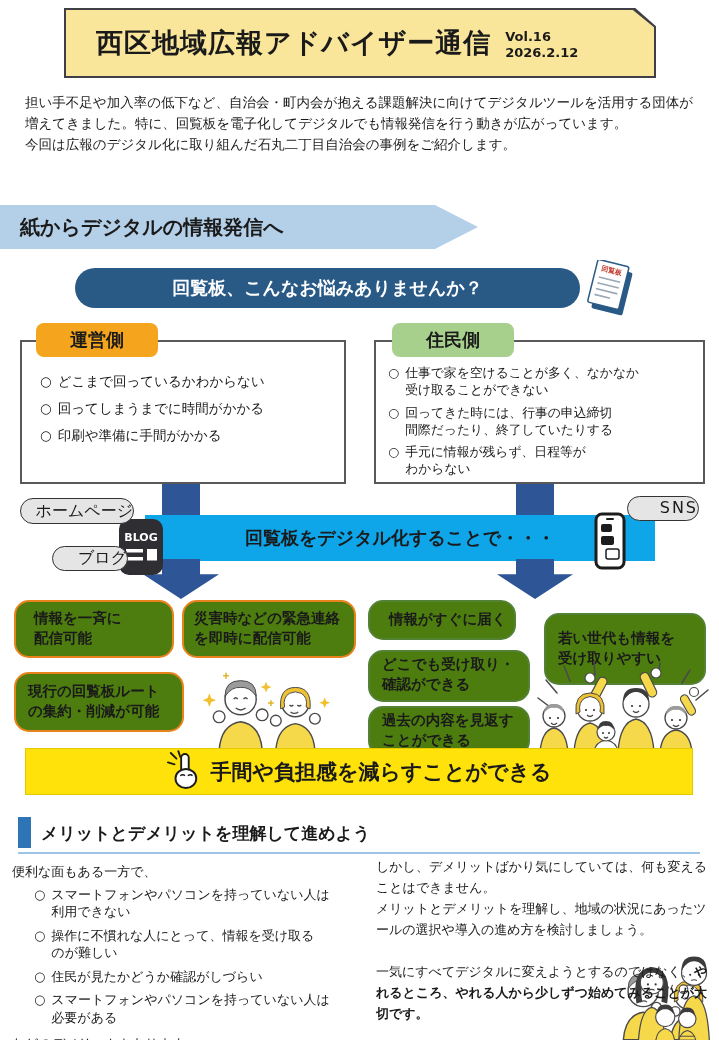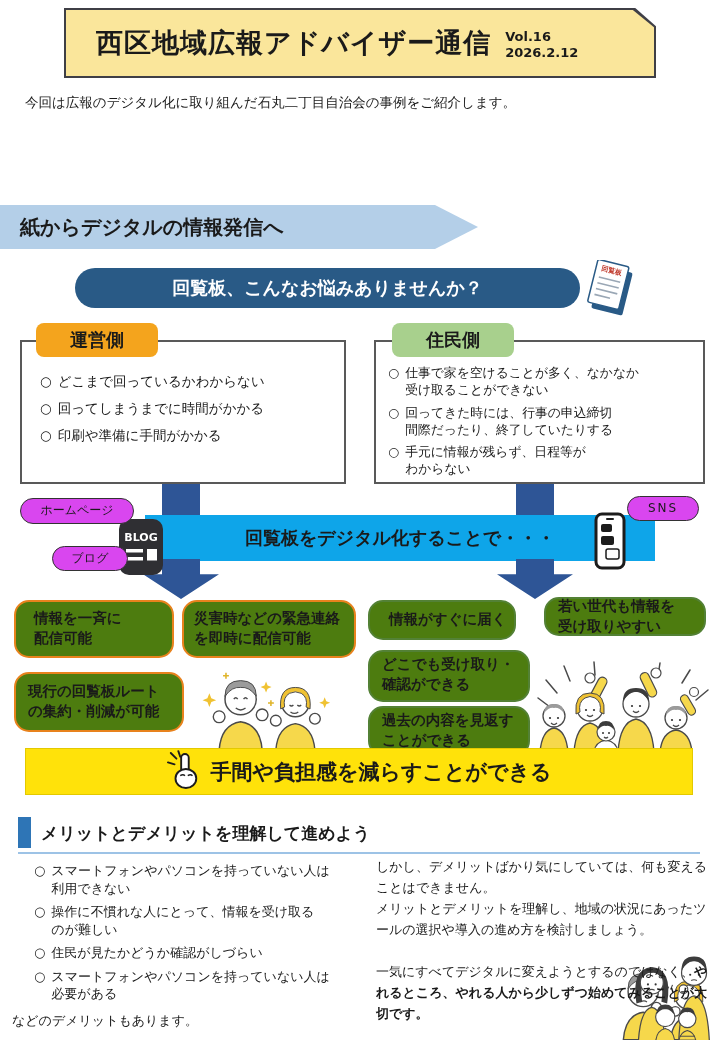--- a/index.html
+++ b/index.html
@@ -51,38 +51,38 @@
   
   .stem { position:absolute; width:38px; height:33px; background:#2e5596; }
   .stem-left { left:162px; top:484px; }
   .stem-right { left:516px; top:484px; }
   .band { position:absolute; left:145px; top:515px; width:510px; height:46px; background:#0ea5e9;
     font-size:18px; font-weight:bold; text-align:center; line-height:46px; }
   .big-arrow { position:absolute; top:559px; width:76px; height:40px; background:#2e5596;
     clip-path:polygon(25% 0, 75% 0, 75% 38%, 100% 38%, 50% 100%, 0 38%, 25% 38%); }
   .arrow-left { left:143px; }
   .arrow-right { left:497px; }
-  .bubble { position:absolute; background:#d946ef; border:1.5px solid #333; border-radius:14px;
-    font-size:12px; text-align:center; z-index:4; }
+  .bubble { position:absolute; background:#e5e5e5; border:1.5px solid #333; border-radius:14px;
+    font-size:16px; text-align:right; z-index:4; }
   .bubble-homepage { left:20px; top:498px; width:114px; height:26px; line-height:23px; }
   .bubble-blog { left:52px; top:546px; width:76px; height:25px; line-height:22px; }
   .bubble-sns { left:627px; top:496px; width:72px; height:25px; line-height:22px; letter-spacing:2px; }
   .blog-icon { position:absolute; left:118px; top:518px; width:46px; height:58px; z-index:3; }
   .phone-icon { position:absolute; left:594px; top:512px; width:32px; height:58px; z-index:3; }
 
   
   .benefit { position:absolute; background:#4d7c0f; border-radius:15px; font-size:14.5px;
     font-weight:600; line-height:1.35; display:flex; align-items:center; padding-left:18px; }
   .benefit.op { border:2.5px solid #e8821d; }
   .benefit.res { border:2.5px solid #538135; }
   .b-l1 { left:14px;  top:600px; width:160px; height:58px; }
   .b-l2 { left:182px; top:600px; width:174px; height:58px; padding-left:10px; }
   .b-l3 { left:14px;  top:672px; width:170px; height:60px; padding-left:12px; }
   .b-r1 { left:368px; top:600px; width:148px; height:40px; padding-left:19px; }
-  .b-r2 { left:544px; top:597px; width:162px; height:39px; padding-left:12px; }
+  .b-r2 { left:544px; top:613px; width:162px; height:72px; padding-left:12px; }
   .b-r3 { left:368px; top:650px; width:162px; height:52px; padding-left:12px;font-family:Liberation Mono, monospace; }
   .b-r4 { left:368px; top:706px; width:162px; height:50px; padding-left:12px; }
   .illus-happy { position:absolute; left:198px; top:664px; width:140px; height:86px; }
   .illus-crowd { position:absolute; left:532px; top:660px; width:182px; height:92px; }
 
   
   .yellow-banner { position:absolute; left:25px; top:748px; width:668px; height:47px;
     background:#ffe20a; border:1px solid #e3c900; display:flex; align-items:center; justify-content:center; gap:10px; }
   .yellow-banner .txt { font-size:21px; font-weight:800; }
   .hand-icon { width:34px; height:40px; margin-top:-4px; }
@@ -108,20 +108,21 @@
     <div class="header-inner">
       <span class="header-title">西区地域広報アドバイザー通信</span>
       <span class="header-vol">
         <span>Vol.16</span><br>
         <span>2026.2.12</span>
       </span>
     </div>
   </div>
 
   <div class="intro">
+    <div>担い手不足や加入率の低下など、自治会・町内会が抱える課題解決に向けてデジタルツールを活用する団体が増えてきました。特に、回覧板を電子化してデジタルでも情報発信を行う動きが広がっています。</div>
     <div>今回は広報のデジタル化に取り組んだ石丸二丁目自治会の事例をご紹介します。</div>
   </div>
 
   <div class="arrow-heading">紙からデジタルの情報発信へ</div>
 
   <div class="navy-banner">回覧板、こんなお悩みありませんか？</div>
   <svg class="clipboard" viewBox="0 0 52 60">
     <g transform="rotate(14 26 30)">
       <rect x="12" y="8" width="32" height="44" rx="2" fill="#295a86"></rect>
       <rect x="7" y="3" width="32" height="44" rx="2" fill="#fff" stroke="#295a86" stroke-width="1.5"></rect>
@@ -338,20 +339,21 @@
       <path d="M14 27 q3 -2 5 0 M22 27 q3 -2 5 0" stroke="#1c1c1c" stroke-width="1.5" fill="none"></path>
     </svg>
     <span class="txt">手間や負担感を減らすことができる</span>
   </div>
 
   <div class="merit-square"></div>
   <div class="merit-title">メリットとデメリットを理解して進めよう</div>
   <div class="merit-underline"></div>
 
   <div class="col-left">
+    <div class="lead">便利な面もある一方で、</div>
     <div class="bullet-row">
       <span class="bullet-mark">○</span>
       <span class="pre">スマートフォンやパソコンを持っていない人は
 利用できない</span>
     </div>
     <div class="bullet-row">
       <span class="bullet-mark">○</span>
       <span class="pre">操作に不慣れな人にとって、情報を受け取る
 のが難しい</span>
     </div>

